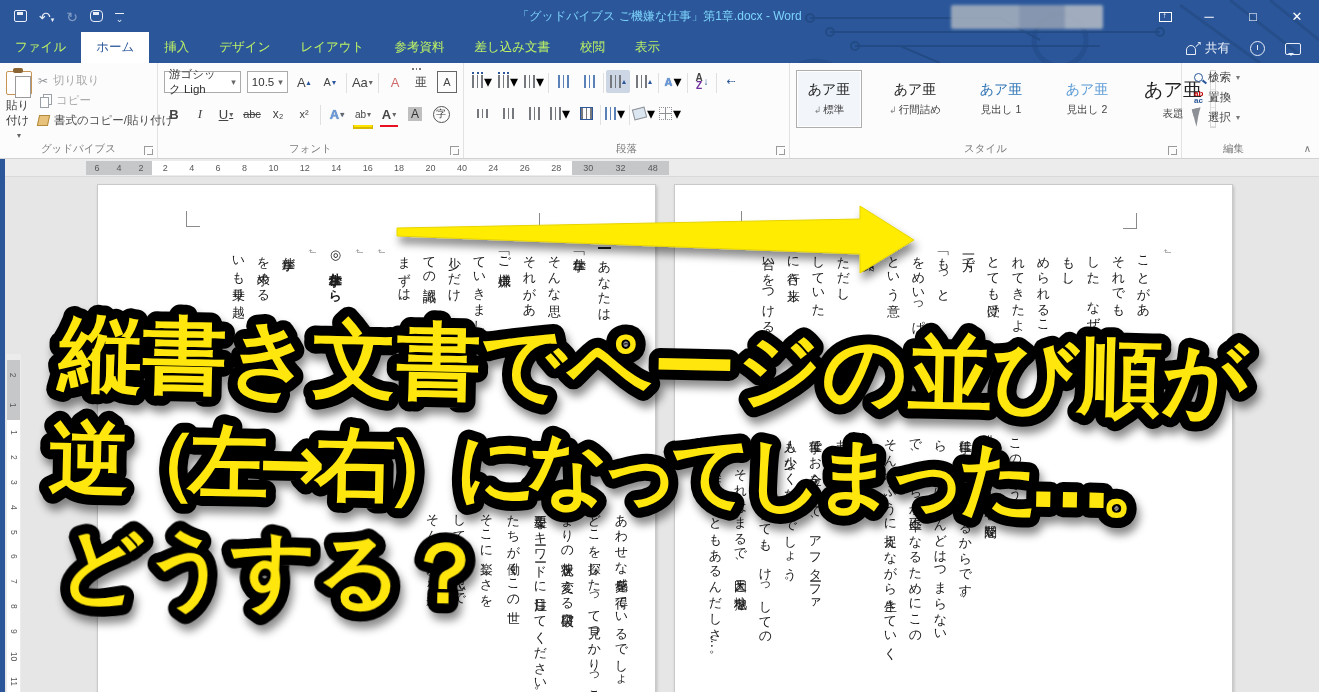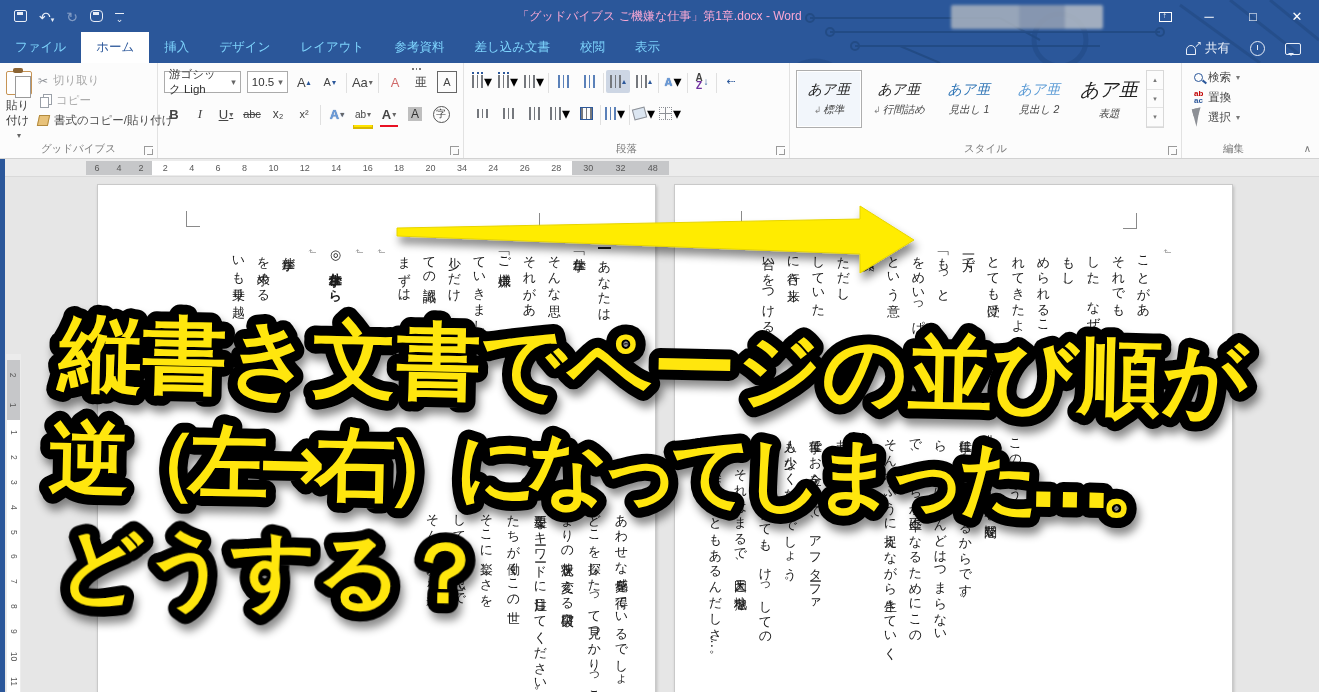--- a/index.html
+++ b/index.html
@@ -9,29 +9,29 @@
   
   .header { position:absolute; left:0; top:0; width:1319px; height:63px; background:#2b579a; overflow:hidden; }
   .circuit { position:absolute; left:0; top:0; pointer-events:none; }
   .titlebar { position:absolute; left:0; top:0; width:100%; height:33px; display:flex; align-items:center; color:#fff; }
   .qat { display:flex; align-items:center; gap:12px; padding-left:14px; width:180px; }
   .qat .qbtn { position:relative; color:#e9eef7; font-size:14px; line-height:1; cursor:default; }
   .qbtn.dis { opacity:.45; }
   .ic-save { display:inline-block; width:13px; height:12px; border:1.4px solid #e9eef7; border-radius:2px; position:relative; }
   .ic-save::after { content:""; position:absolute; left:2px; top:1px; width:6px; height:3px; background:#e9eef7; }
   .ic-qmore { display:inline-block; width:9px; border-top:1.4px solid #e9eef7; padding-top:1px; font-size:9px; color:#e9eef7; text-align:center; }
-  .doc-title { position:absolute; left:0; right:0; top:0; height:33px; display:flex; align-items:center; justify-content:center; font-size:12px; color:#f9a8d4; pointer-events:none; }
+  .doc-title { position:absolute; left:0; right:0; top:0; height:33px; display:flex; align-items:center; justify-content:center; font-size:12px; color:#7dd3fc; pointer-events:none; }
   .tb-right { position:absolute; right:0; top:0; height:33px; display:flex; align-items:center; gap:0; }
   .account-blur { width:152px; height:24px; margin-right:40px; border-radius:2px; background:linear-gradient(90deg,#aab3bf 0 45%,#97a2b4 45% 75%,#b6bdc6 75%); filter:blur(1.5px); opacity:.85; }
   .winbtn { width:44px; height:33px; display:flex; align-items:center; justify-content:center; color:#fff; font-size:13px; }
   .ic-ribopt { display:inline-block; width:13px; height:10px; border:1.2px solid #fff; position:relative; }
   .ic-ribopt::after { content:"↑"; position:absolute; left:3px; top:-2px; font-size:8px; color:#fff; }
 
   .tabrow { position:absolute; left:0; top:33px; width:100%; height:30px; display:flex; align-items:flex-end; color:#fff; }
-  .tab { padding:7px 15px 7px; font-size:12.5px; color:#7dd3fc; white-space:nowrap; }
+  .tab { padding:7px 15px 7px; font-size:12.5px; color:#bef264; white-space:nowrap; }
   .tab.active { background:#fff; color:#2b579a; }
   .assist { display:flex; align-items:center; gap:6px; margin-left:16px; padding-bottom:7px; font-size:12.5px; color:#d9e4f5; }
   .bulb { width:9px; height:9px; border:1.2px solid #d9e4f5; border-radius:50%; position:relative; }
   .bulb::after { content:""; position:absolute; left:2.4px; top:8px; width:2.5px; height:3px; background:#d9e4f5; }
   .tabrow-right { margin-left:auto; display:flex; align-items:center; gap:20px; padding:0 18px 6px 0; }
   .share { display:flex; align-items:center; gap:5px; font-size:12.5px; color:#e8eef8; }
   .ic-share { width:14px; height:12px; position:relative; }
   .ic-share::before { content:""; position:absolute; left:0; bottom:0; width:8px; height:8px; border:1.2px solid #e8eef8; border-radius:50% 50% 0 0; }
   .ic-share::after { content:"↗"; position:absolute; right:-2px; top:-4px; font-size:9px; color:#e8eef8; }
   .ic-hist { width:15px; height:15px; border:1.3px solid #e8eef8; border-radius:50%; position:relative; }
@@ -82,21 +82,21 @@
   .vbars.dots::before { content:""; position:absolute; left:0; top:-3px; width:11px; height:2px; background:repeating-linear-gradient(90deg,#2b579a 0 2px,transparent 2px 4.6px); }
   .vbars.blue { background:repeating-linear-gradient(90deg,#5b81b9 0 1.6px,transparent 1.6px 4.6px); }
   .vbars.box { border:1px solid #2b579a; width:13px; }
   .pup { color:#2b579a; font-size:8px; }
   .az { font-size:10px; font-weight:bold; color:#444; line-height:.8; text-align:center; }
   .az i { color:#7030a0; font-style:normal; display:block; }
   .bucket { width:13px; height:11px; background:#dce6f1; border:1px solid #8d9096; transform:rotate(-15deg); }
   .gridic { width:13px; height:13px; border:1px dotted #8d9096; background:linear-gradient(#8d9096 0 0) center/13px 1px no-repeat, linear-gradient(#8d9096 0 0) center/1px 13px no-repeat; }
 
   .g-styles { width:392px; display:flex; }
-  .stylecards { display:flex; gap:4px; padding-top:3px;font-style:italic; }
+  .stylecards { display:flex; gap:20px; padding-top:3px; }
   .scard { width:66px; height:58px; display:flex; flex-direction:column; align-items:center; justify-content:center; gap:4px; border:1px solid transparent; }
   .scard.sel { border:1px solid #aeaeae; background:#f2f6fb; box-shadow:inset 0 0 0 1px #fff; }
   .scard .prev { font-size:14px; color:#222; font-family:"Liberation Serif",serif; white-space:nowrap; }
   .scard .sname { font-size:10.5px; color:#444; white-space:nowrap; display:flex; gap:2px; align-items:center; }
   .scard .pmk { color:#888; font-size:9px; }
   .scard.h1 .prev, .scard.h2 .prev { color:#2e74b5; font-family:"Liberation Sans",sans-serif; }
   .scard.h2 .prev { color:#5b9bd5; }
   .scard.ttl .prev { font-size:19px; }
   .sscroll { width:18px; margin-left:4px; display:flex; flex-direction:column; border:1px solid #d8d8d8; height:58px; margin-top:3px; }
   .sscroll div { flex:1; display:flex; align-items:center; justify-content:center; font-size:7px; color:#777; border-bottom:1px solid #e4e4e4; }
@@ -292,20 +292,21 @@
             <span class="b">A</span>
             <span class="dd">▾</span>
           </span>
         <span class="fbtn">
             <span class="shade-a">A</span>
           </span>
         <span class="fbtn">
             <span class="enclose">字</span>
           </span>
       </div>
+      <div class="grp-label">フォント</div>
       <div class="launcher"></div>
     </div>
 
     <div class="rgroup g-para">
       <div class="frow" style="gap:2px">
         <span class="pbtn">
             <span class="vbars dots"></span>
             <span class="dd">▾</span>
           </span>
         <span class="pbtn">
@@ -461,21 +462,21 @@
           <span>2</span>
           <span>4</span>
           <span>6</span>
           <span>8</span>
           <span>10</span>
           <span>12</span>
           <span>14</span>
           <span>16</span>
           <span>18</span>
           <span>20</span>
-          <span>34</span>
+          <span>40</span>
           <span>24</span>
           <span>26</span>
           <span>28</span>
         </div>
       <div class="rh-seg rh-margin" style="width:97px">
           <span>30</span>
           <span>32</span>
           <span>48</span>
         </div>
     </div>

